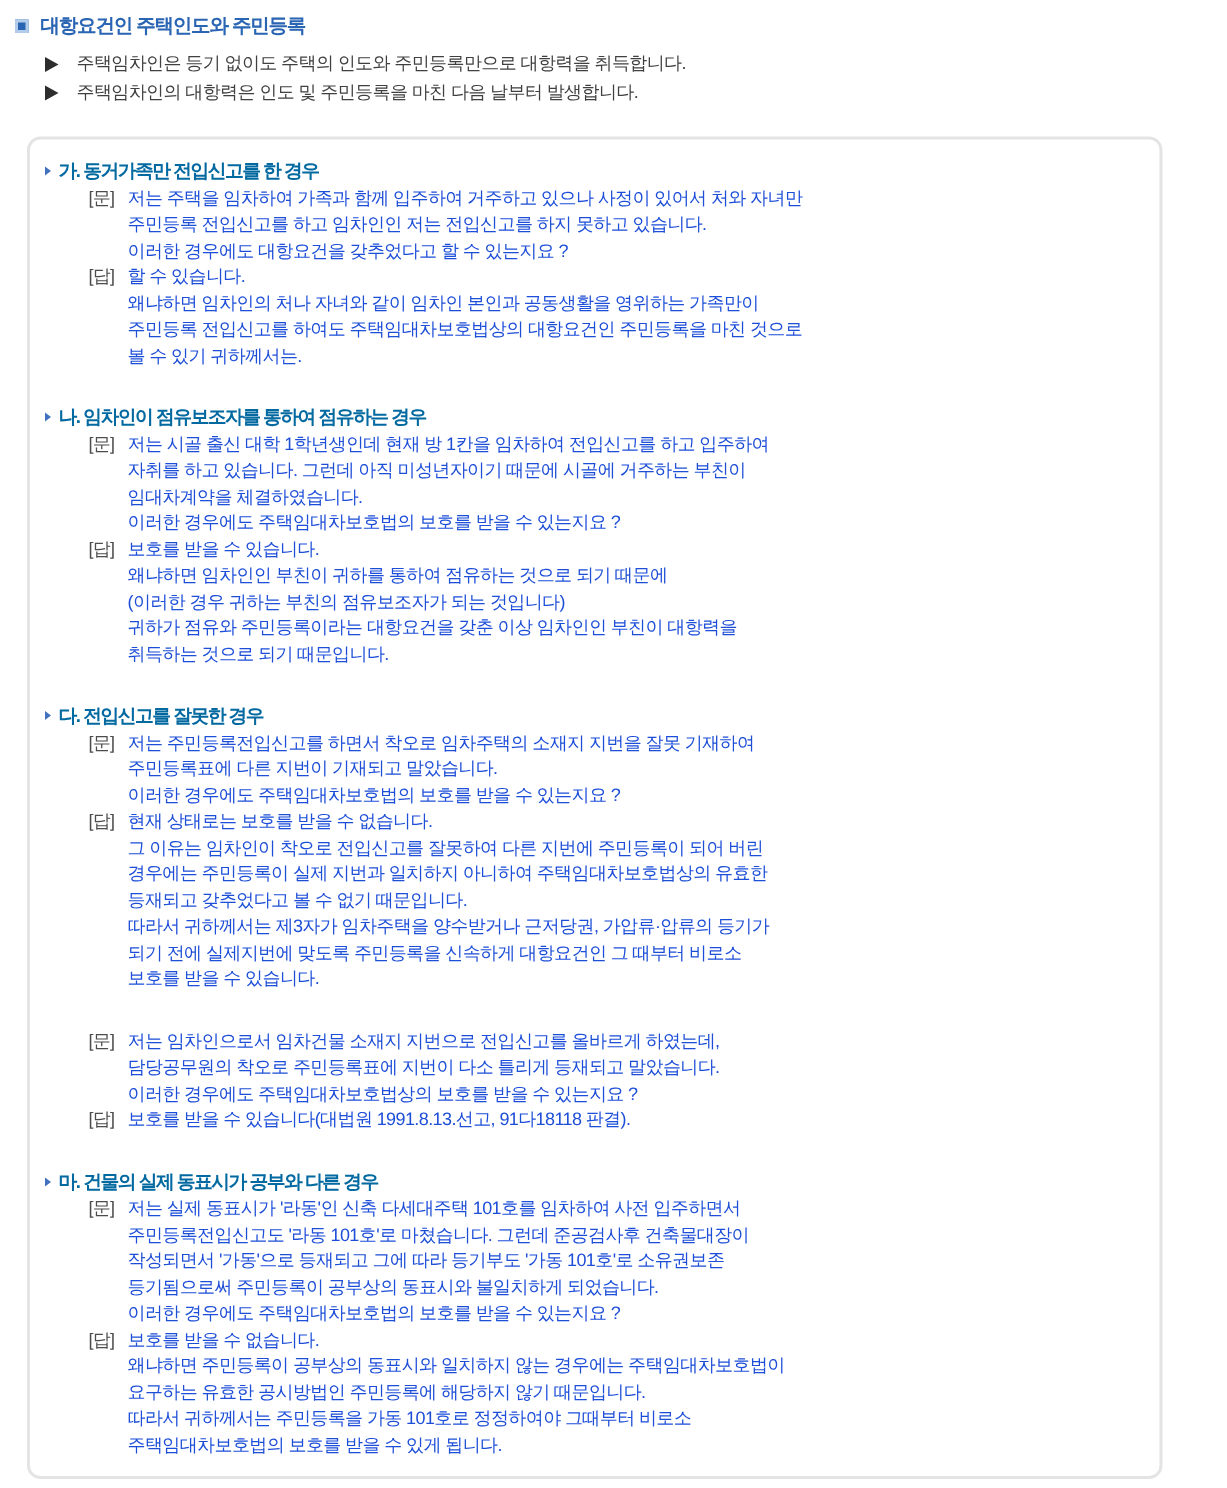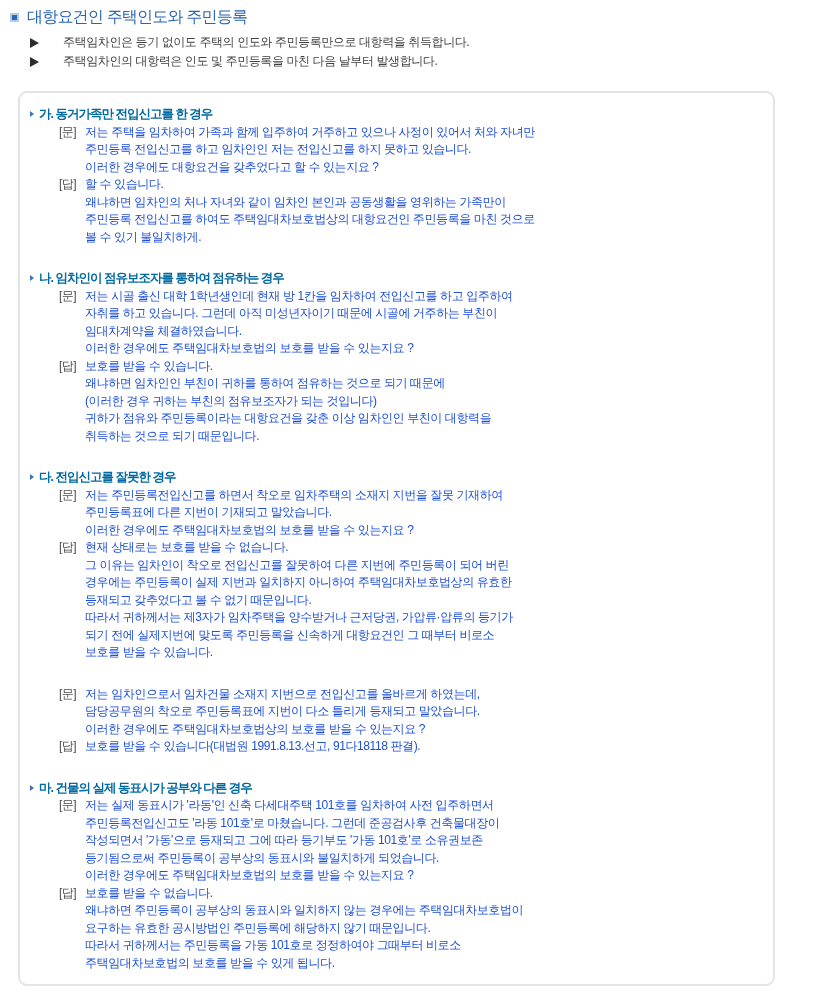--- a/index.html
+++ b/index.html
@@ -8,26 +8,26 @@
     background:#ffffff;
     font-family:"Liberation Sans", sans-serif;
   }
   
   .title-row { display:flex; align-items:center; gap:8px; padding:9px 0 0 10px; }
   .sq-bullet {
     flex:none; width:5px; height:5px;
     background:#2a65b4; border:2px solid #b3cce9; display:inline-block;
   }
   .page-title {
-    margin:0; font-size:16px; font-weight:normal; color:#2a65b4;
+    margin:0; font-size:13px; font-weight:bold; color:#2a65b4;
     letter-spacing:-0.8px; line-height:16px;
   }
   
   .intro { margin:8px 0 0 30px; }
-  .intro-row { display:flex; align-items:center; gap:24px; height:19px; }
+  .intro-row { display:flex; align-items:center; gap:12px; height:19px; }
   .tri-icon {
     flex:none; width:0; height:0;
     border-left:9px solid #2d2d2d;
     border-top:5.5px solid transparent; border-bottom:5.5px solid transparent;
   }
   .intro-text { font-size:12px; color:#404040; letter-spacing:-0.4px; }
   
   .qa-box {
     box-sizing:border-box;
     margin:20px 0 0 18px; width:757px;
@@ -93,21 +93,21 @@
               <div class="qa-line">주민등록 전입신고를 하고 임차인인 저는 전입신고를 하지 못하고 있습니다.</div>
               <div class="qa-line">이러한 경우에도 대항요건을 갖추었다고 할 수 있는지요 ?</div>
             </div>
     </div>
     <div class="qa-block">
       <span class="qa-label">[답]</span>
       <div class="qa-lines">
               <div class="qa-line">할 수 있습니다.</div>
               <div class="qa-line">왜냐하면 임차인의 처나 자녀와 같이 임차인 본인과 공동생활을 영위하는 가족만이</div>
               <div class="qa-line">주민등록 전입신고를 하여도 주택임대차보호법상의 대항요건인 주민등록을 마친 것으로</div>
-              <div class="qa-line">볼 수 있기 불일치하게.</div>
+              <div class="qa-line">볼 수 있기 귀하께서는.</div>
             </div>
     </div>
   </div>
 
   <div class="section">
     <div class="sec-heading-row">
       <span class="arrow-icon"></span>
       <span class="sec-heading">나. 임차인이 점유보조자를 통하여 점유하는 경우</span>
     </div>
     <div class="qa-block">

